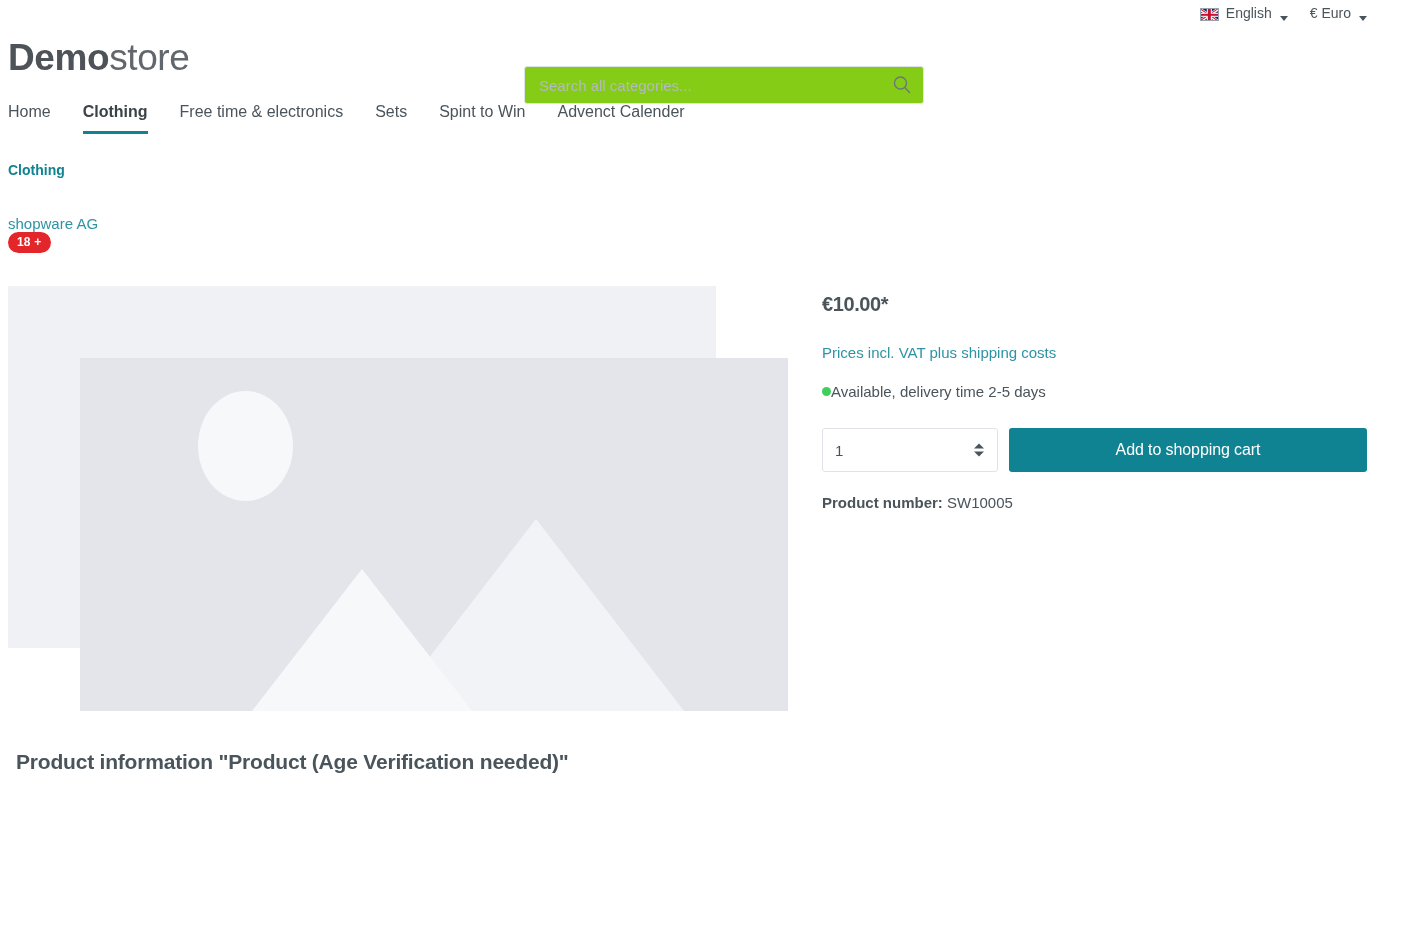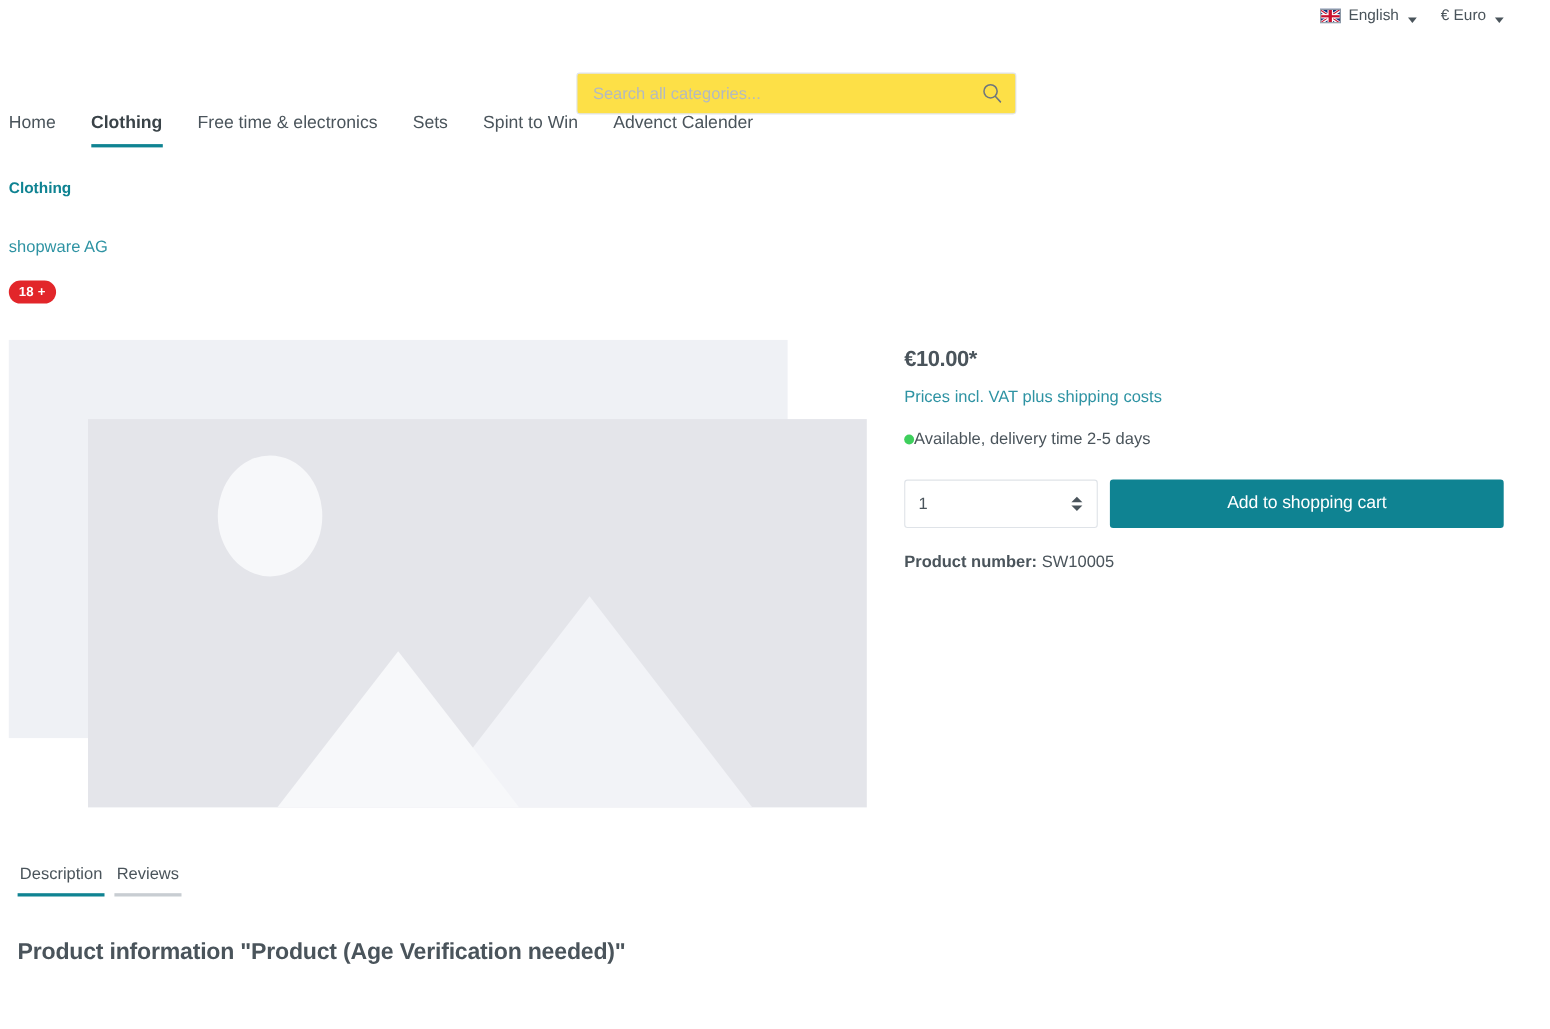--- a/index.html
+++ b/index.html
@@ -90,21 +90,21 @@
   }
   .search-input {
     width: 100%;
     height: 100%;
     border: 1px solid #dfe3e8;
     border-radius: 3px;
     padding: 0 44px 0 14px;
     font-size: 15px;
     font-family: "Liberation Sans", sans-serif;
     color: #4a545b;
-    background: #fde047;
+    background: #84cc16;
     outline: none;
   }
   .search-input::placeholder { color: #b4bac0; }
   .search-btn {
     position: absolute;
     right: 0; top: 0;
     width: 44px; height: 38px;
     background: transparent;
     border: none;
     cursor: pointer;
@@ -180,21 +180,21 @@
     margin: 0;
     letter-spacing: -0.3px;
   }
   .manufacturer {
     font-size: 15px;
     color: #2e93a3;
     cursor: pointer;
     margin-top: 14px;
     white-space: nowrap;
   }
-  .badge-row { margin-top: 22px; }
+  .badge-row { }
   .age-badge {
     display: inline-block;
     background: #e2262a;
     color: #ffffff;
     font-size: 12px;
     font-weight: 700;
     padding: 3px 9px 4px;
     border-radius: 11px;
     letter-spacing: 0.2px;
   }
@@ -251,21 +251,21 @@
   .buybox { flex: 1 1 auto; padding-top: 8px; }
   .price {
     font-size: 20px;
     font-weight: 700;
     color: #4a545b;
     letter-spacing: -0.4px;
     line-height: 1;
   }
   .tax-link {
     display: block;
-    margin-top: 15px;
+    margin-top: 30px;
     font-size: 15px;
     color: #2e93a3;
     cursor: pointer;
   }
   .delivery {
     display: flex;
     align-items: center;
     margin-top: 22px;
     font-size: 15px;
     color: #4a545b;
@@ -377,20 +377,21 @@
     <span>English</span>
     <span class="caret"></span>
   </div>
   <div class="topbar-item">
     <span>€ Euro</span>
     <span class="caret"></span>
   </div>
 </div>
 
 <div class="header">
+  <a class="logo" href="#"><b>Demo</b><span>store</span></a>
 
   <div class="search-wrap">
     <input class="search-input" type="text" placeholder="Search all categories..." style="">
     <button class="search-btn">
       <svg width="20" height="20" viewBox="0 0 20 20">
         <circle cx="8.5" cy="8" r="6" fill="none" stroke="#6e767d" stroke-width="1.4"></circle>
         <line x1="13" y1="12.8" x2="17.5" y2="17.6" stroke="#6e767d" stroke-width="1.4" stroke-linecap="round"></line>
       </svg>
     </button>
   </div>
@@ -450,19 +451,15 @@
       </div>
 
       <div class="product-number">
         <b>Product number:</b>
         <span>SW10005</span>
       </div>
     </div>
   </div>
 
   
-  <div class="tabs">
-    <div class="tab active">Description</div>
-    <div class="tab">Reviews</div>
-  </div>
 
   <div class="desc-heading">Product information "Product (Age Verification needed)"</div>
 </div>
 
 </body></html>

